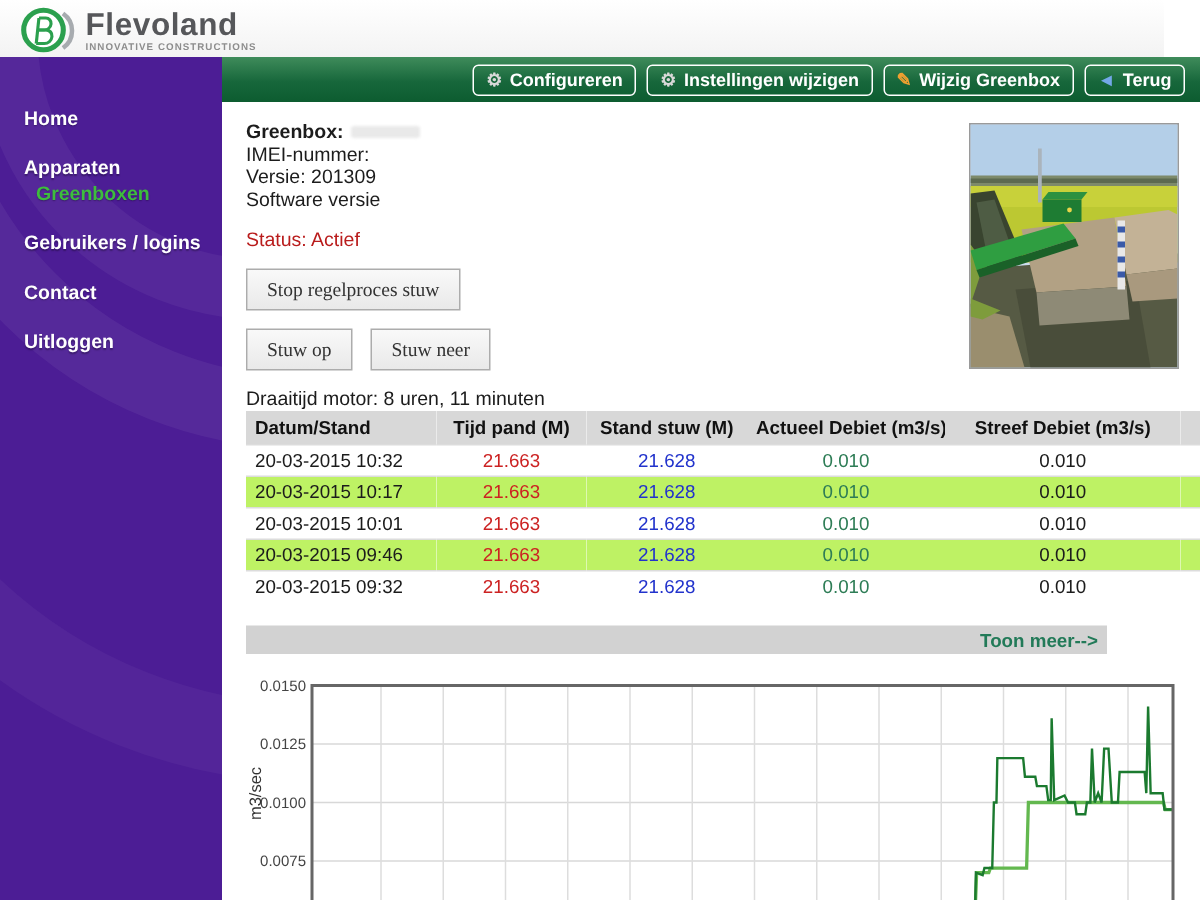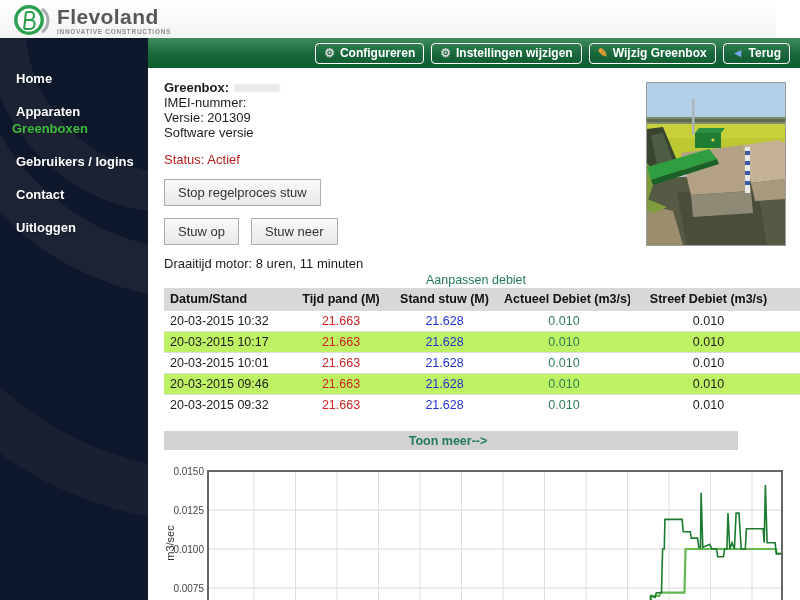--- a/index.html
+++ b/index.html
@@ -7,67 +7,67 @@
         font-family:"Liberation Sans",sans-serif;-webkit-font-smoothing:antialiased;}
 
   
   .header{position:absolute;top:0;left:0;width:776px;height:38px;background:linear-gradient(#ffffff,#f3f3f3);}
   .logo-wrap{position:absolute;left:10px;top:2px;display:flex;align-items:center;gap:7px;}
   .brand-text{display:flex;flex-direction:column;}
   .brand-name{font-size:21px;font-weight:bold;color:#56575a;letter-spacing:.4px;line-height:22px;}
   .brand-tag{font-size:6.5px;color:#8d8d8d;font-weight:bold;letter-spacing:.7px;margin-top:0;}
 
   
-  .sidebar{position:absolute;top:38px;left:0;width:148px;height:562px;background:#0f172a;overflow:hidden;}
+  .sidebar{position:absolute;top:38px;left:0;width:148px;height:562px;background:#4c1d95;overflow:hidden;}
   .arc{position:absolute;border-radius:50%;}
   .arc1{width:470px;height:470px;border:48px solid rgba(255,255,255,.055);left:-80px;top:-305px;}
   .arc2{width:300px;height:300px;border:40px solid rgba(255,255,255,.05);left:-15px;top:-205px;}
   .arc3{width:620px;height:620px;border:52px solid rgba(255,255,255,.04);left:-150px;top:-240px;}
   .nav{position:relative;padding-top:34px;list-style:none;margin:0;padding-left:0;}
   .sb-item{padding-left:16px;margin-bottom:19px;font-weight:bold;font-size:13px;color:#fff;
            line-height:14px;cursor:pointer;text-shadow:0 1px 1px rgba(0,0,0,.3);}
-  .sb-item.sub{margin-top:-16px;padding-left:12px;color:#3dbd3d;}
+  .sb-item.sub{margin-top:-16px;padding-left:24px;color:#3dbd3d;}
 
   
   .toolbar{position:absolute;top:38px;left:148px;width:652px;height:30px;box-sizing:border-box;
            background:linear-gradient(#3f8c5b,#17673b 55%,#0d5c30);
            display:flex;justify-content:flex-end;align-items:center;gap:7px;padding-right:10px;}
   .tb-btn{display:flex;align-items:center;gap:5px;background:transparent;border:1px solid #fff;
           border-radius:4px;color:#fff;font-weight:bold;font-size:12px;padding:3px 8px;
           font-family:inherit;cursor:pointer;line-height:13px;white-space:nowrap;}
   .ic{font-size:12px;line-height:12px;}
   .ic-gear{color:#d9d9d9;} .ic-pencil{color:#f0a030;} .ic-arrow-left{color:#74a8e8;}
 
   
   .main{position:absolute;top:68px;left:148px;width:652px;height:532px;background:#fff;
         box-sizing:border-box;padding:12px 12px 0 16px;}
   .info-row{position:relative;}
   .photo{position:absolute;right:2px;top:2px;width:138px;height:162px;border:1px solid #9a9a9a;background:#cde;}
   .device-info{font-size:13px;line-height:15px;color:#1c1c1c;}
   .device-info b{font-weight:bold;}
   .redact{display:inline-block;width:46px;height:8px;background:#e9e9e9;border-radius:2px;margin-left:5px;filter:blur(1px);}
   .status{margin-top:12px;font-size:13px;color:#b91c1c;}
-  .btn{font-family:Liberation Sans, sans-serif;font-size:13px;color:#333;background:linear-gradient(#f9f9f9,#e9e9e9);
+  .btn{font-family:Liberation Serif, serif;font-size:13px;color:#333;background:linear-gradient(#f9f9f9,#e9e9e9);
        border:1px solid #acacac;padding:5px 13px;cursor:pointer;}
   .stop-row{margin-top:12px;} .stuw-row{margin-top:12px;display:flex;gap:12px;}
   .runtime{margin-top:11px;font-size:13px;color:#1c1c1c;}
   .adjust-row{width:624px;text-align:center;margin-top:1px;line-height:14px;}
   .teal-link{color:#227a58;font-size:12.5px;text-decoration:none;cursor:pointer;}
 
   
   table.meas{border-collapse:collapse;width:624px;margin-top:1px;font-size:12.5px;color:#1c1c1c;table-layout:fixed;}
   table.meas th{background:#d8d8d8;font-weight:bold;padding:4px 6px;color:#111;white-space:nowrap;overflow:hidden;}
   table.meas td{padding:3px 6px;border-top:1px solid #dcdcdc;white-space:nowrap;overflow:hidden;}
   table.meas tr.alt td{background:#bef264;}
   .co0{width:115px;text-align:left;} .co1{width:88px;text-align:center;} .co2{width:95px;text-align:center;}
   .co3{width:120px;text-align:center;} .co4{width:145px;text-align:center;}
   .co5{width:30px;text-align:right;padding-right:2px!important;}
   td.v-red{color:#cc2222;} td.v-blue{color:#2233cc;} td.v-green{color:#2e7d56;}
   .gap{height:16px;width:624px;}
-  .more-bar{width:574px;height:19px;background:#d2d2d2;display:flex;justify-content:center;
+  .more-bar{width:574px;height:19px;background:#d2d2d2;display:flex;justify-content:flex-end;
             align-items:center;padding-right:6px;box-sizing:border-box;}
   .more-bar .teal-link{font-weight:bold;}
 
   
   .chart-wrap{margin-top:13px;width:624px;height:200px;position:relative;}
 </style>
 </head>
 <body>
 
 <div class="page">
@@ -167,23 +167,20 @@
       <div class="stop-row">
         <button class="btn">Stop regelproces stuw</button>
       </div>
       <div class="stuw-row">
         <button class="btn">Stuw op</button>
         <button class="btn">Stuw neer</button>
       </div>
       <div class="runtime">Draaitijd motor: 8 uren, 11 minuten</div>
     </div>
 
-    <div class="adjust-row">
-      <a class="teal-link">Aanpassen debiet</a>
-    </div>
 
     <table class="meas">
       <thead>
           <tr>
             <th class="co0">Datum/Stand</th>
             <th class="co1">Tijd pand (M)</th>
             <th class="co2">Stand stuw (M)</th>
             <th class="co3">Actueel Debiet (m3/s)</th>
             <th class="co4">Streef Debiet (m3/s)</th>
             <th class="co5">°C</th>

